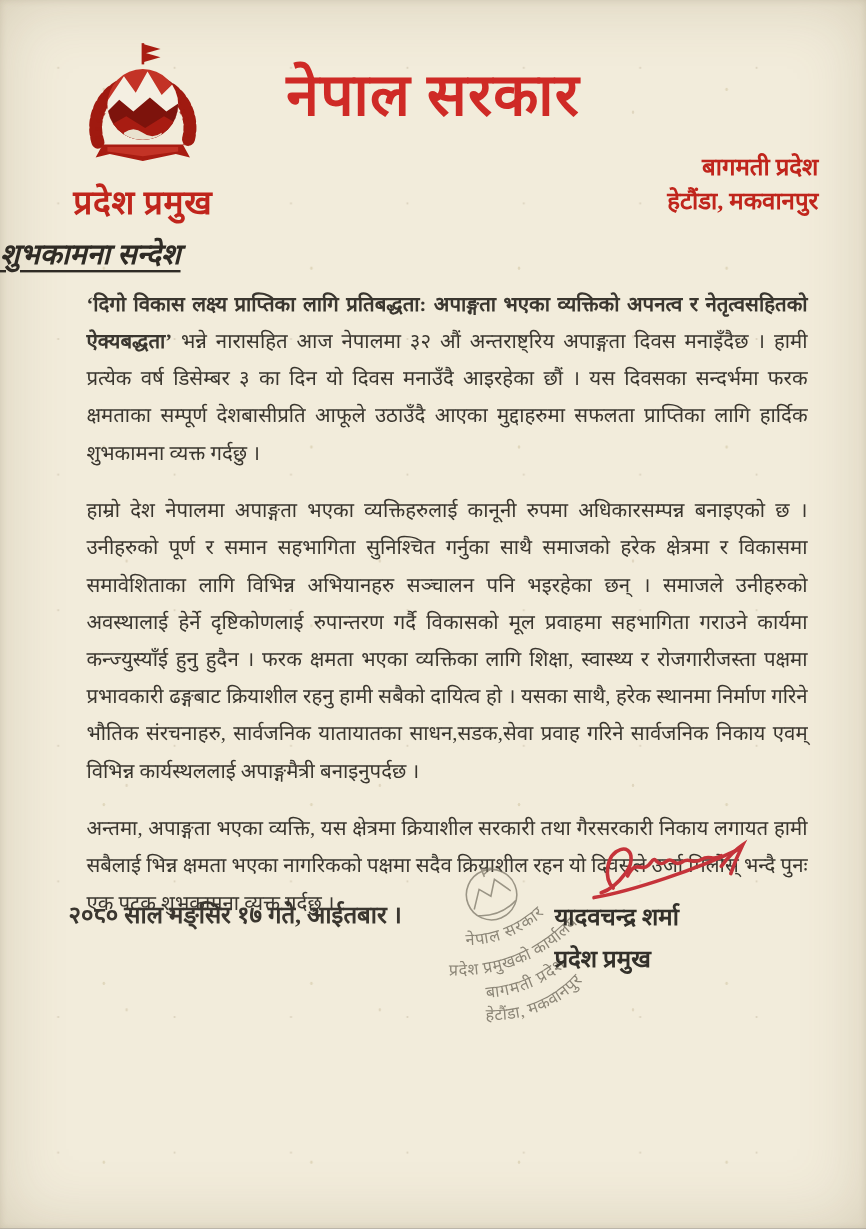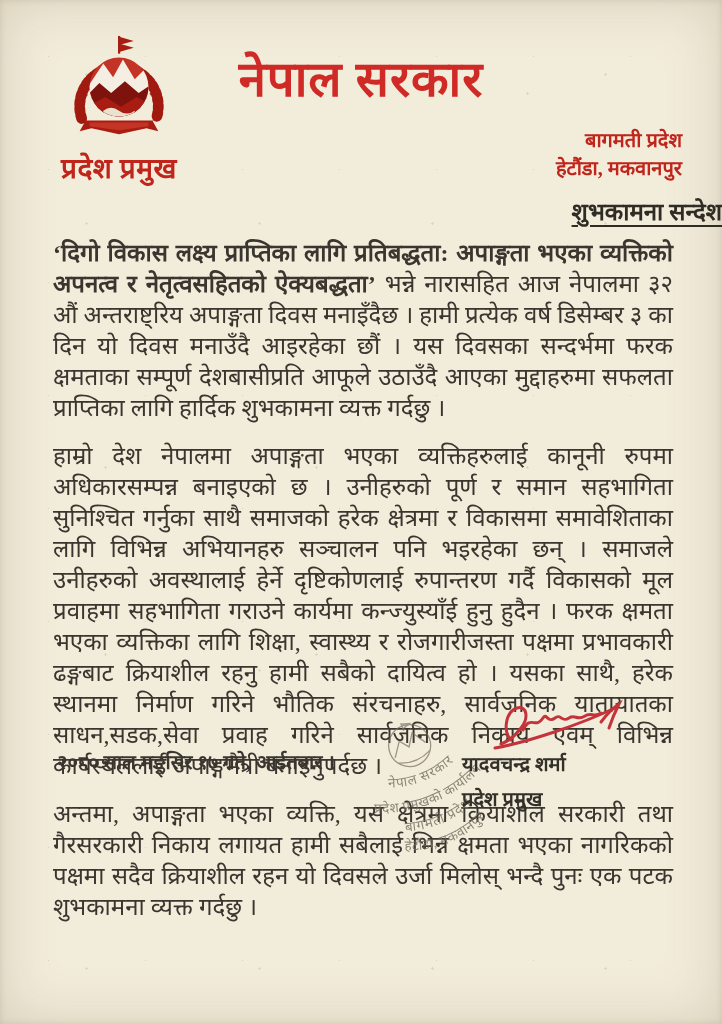--- a/index.html
+++ b/index.html
@@ -19,26 +19,26 @@
     color:#3a362f;
   }
   
   .emblem-block{position:absolute;left:30px;top:34px;width:178px;text-align:center;}
   .emblem-svg{display:block;margin:0 auto;}
   .org-label{margin-top:2px;font-size:28px;font-weight:bold;color:#c0251c;letter-spacing:.5px;}
   .gov-title{position:absolute;left:0;right:0;top:44px;text-align:center;
     font-size:49px;font-weight:bold;color:#cf2a26;letter-spacing:1px;}
   .address{position:absolute;right:40px;top:126px;text-align:right;
     font-size:20px;font-weight:bold;color:#c0251c;line-height:28px;}
-  .subject-wrap{position:absolute;left:0;right:0;top:194px;text-align:right;}
+  .subject-wrap{position:absolute;left:0;right:0;top:194px;text-align:left;font-style:italic;}
   .subject{font-size:24px;font-weight:bold;color:#2f2b25;
     text-decoration:underline;text-underline-offset:5px;text-decoration-thickness:1.5px;}
   
-  .body-text{position:absolute;left:53px;right:49px;top:238px;
-    font-size:24px;line-height:31px;text-align:justify;}
+  .body-text{position:absolute;left:72px;right:49px;top:238px;
+    font-size:17px;line-height:31px;text-align:justify;}
   .body-text p{margin:0 0 17px 0;}
   .slogan{font-weight:bold;}
   
   .date-line{position:absolute;left:57px;top:748px;font-size:20px;font-weight:bold;text-align:right;}
   .stamp{position:absolute;left:338px;top:712px;width:180px;height:158px;
     transform:rotate(-22deg);opacity:.82;}
   .stamp text{fill:#756f61;font-family:"Liberation Serif","DejaVu Serif",serif;}
   .sign-block{position:absolute;right:46px;top:696px;width:214px;text-align:left;}
   .signature-svg{display:block;margin:0 auto -2px auto;}
   .sign-name{font-size:20px;font-weight:bold;color:#33302a;}

